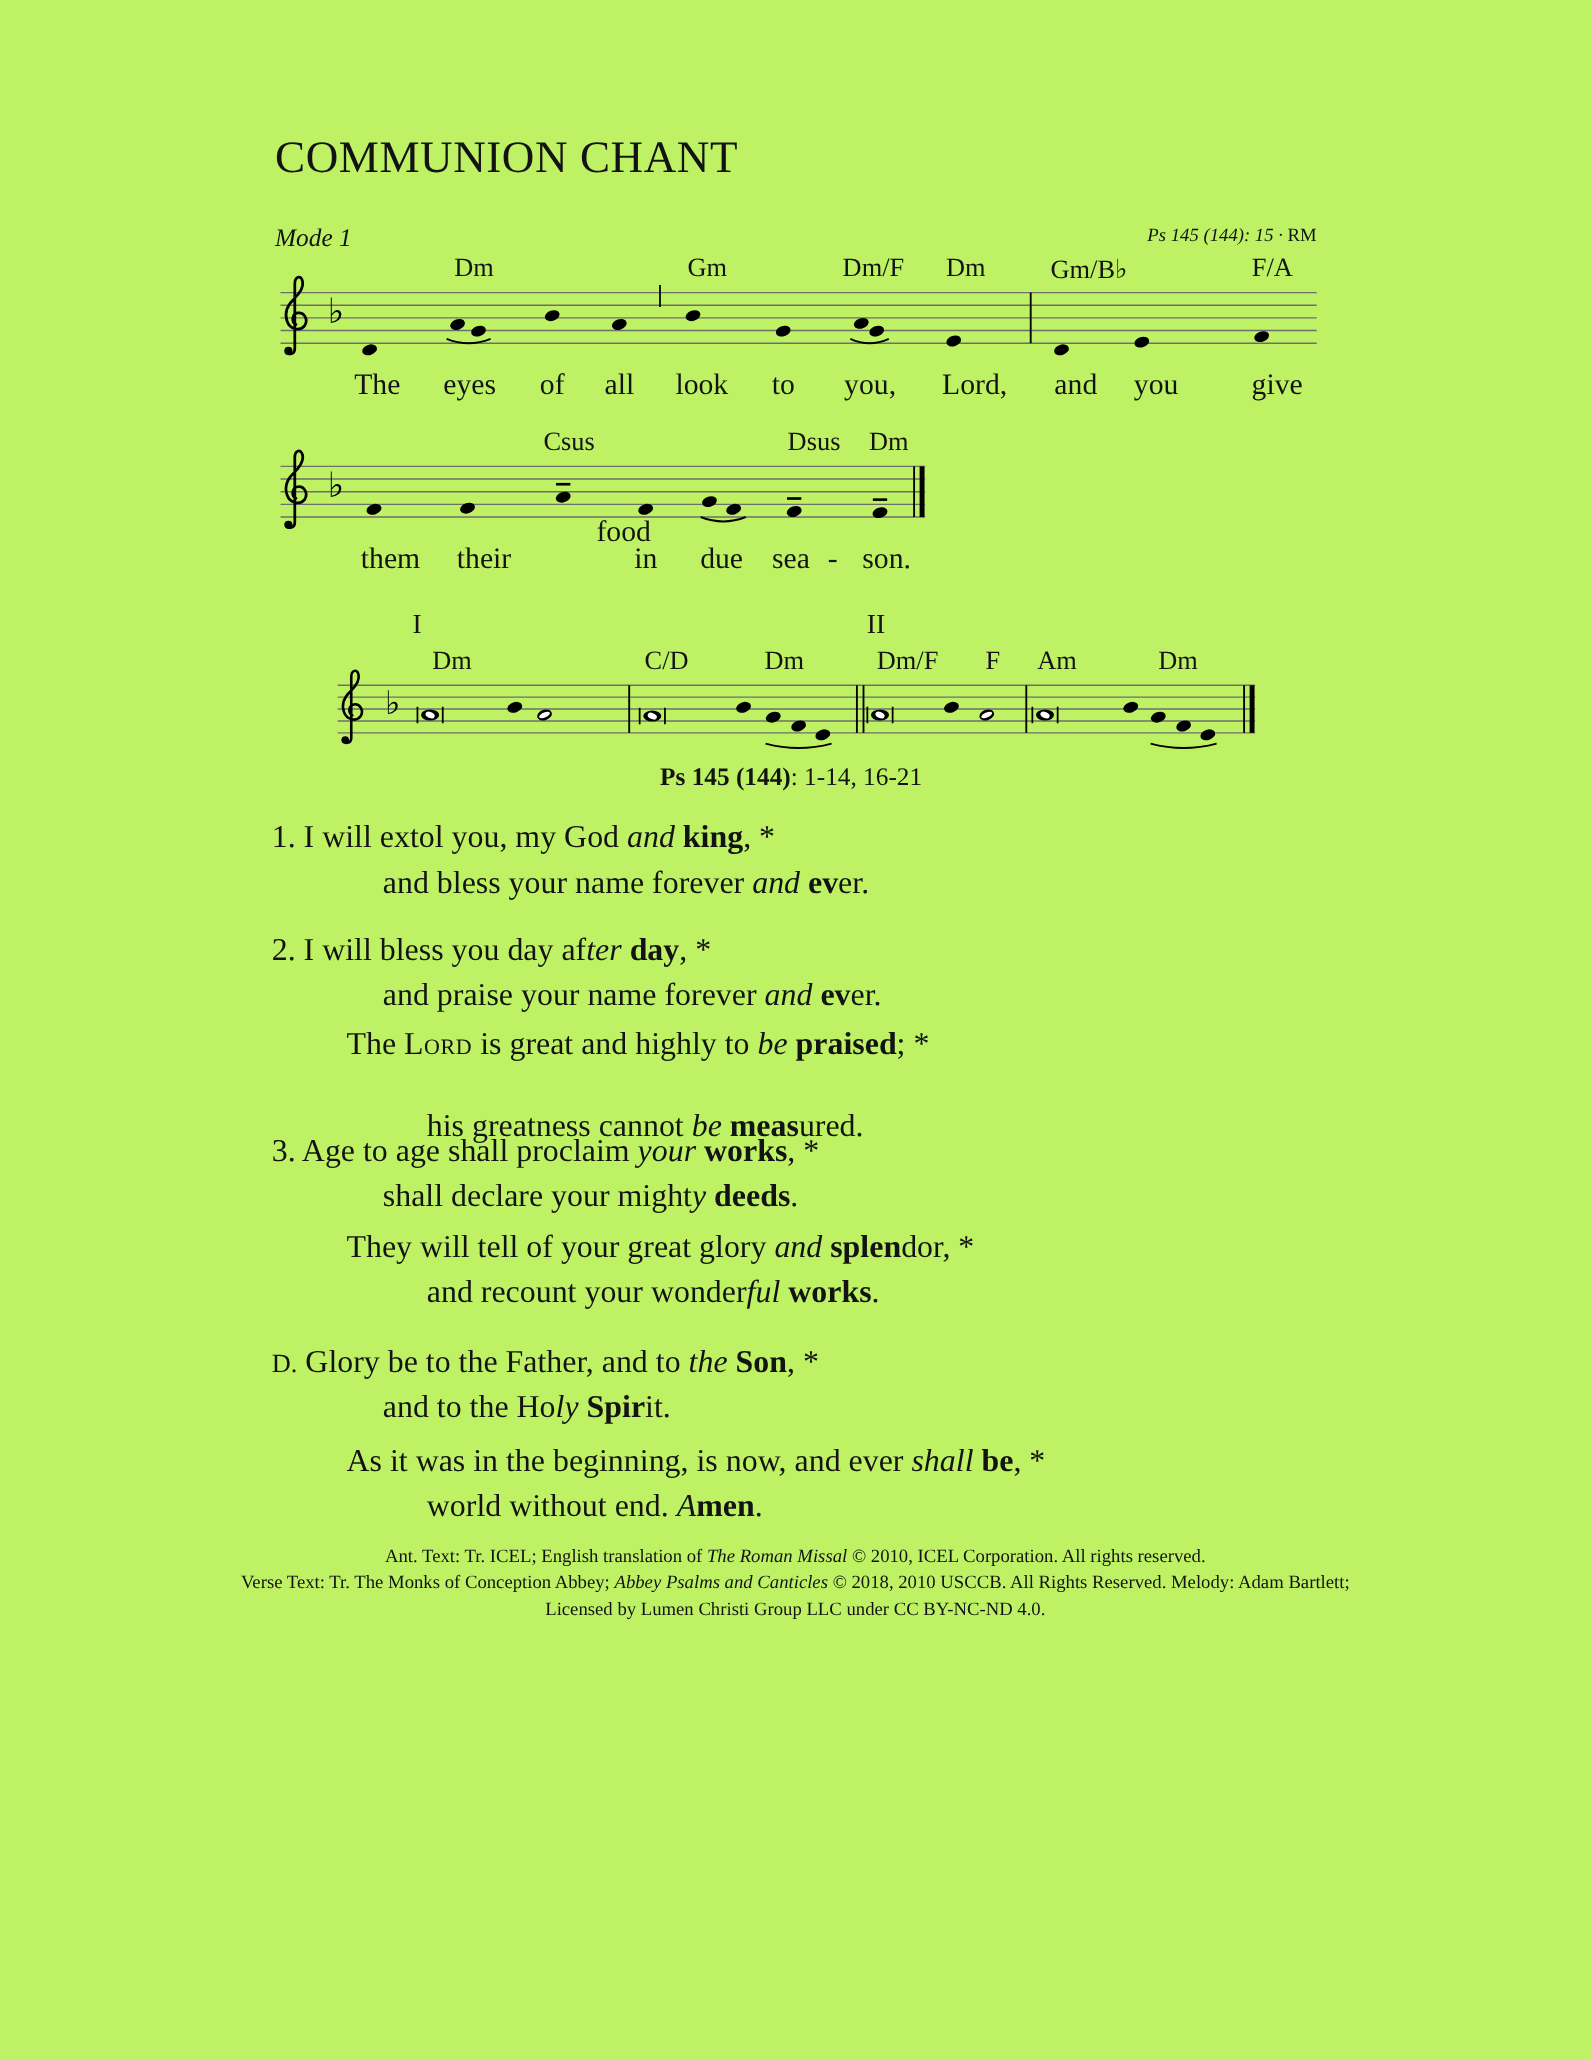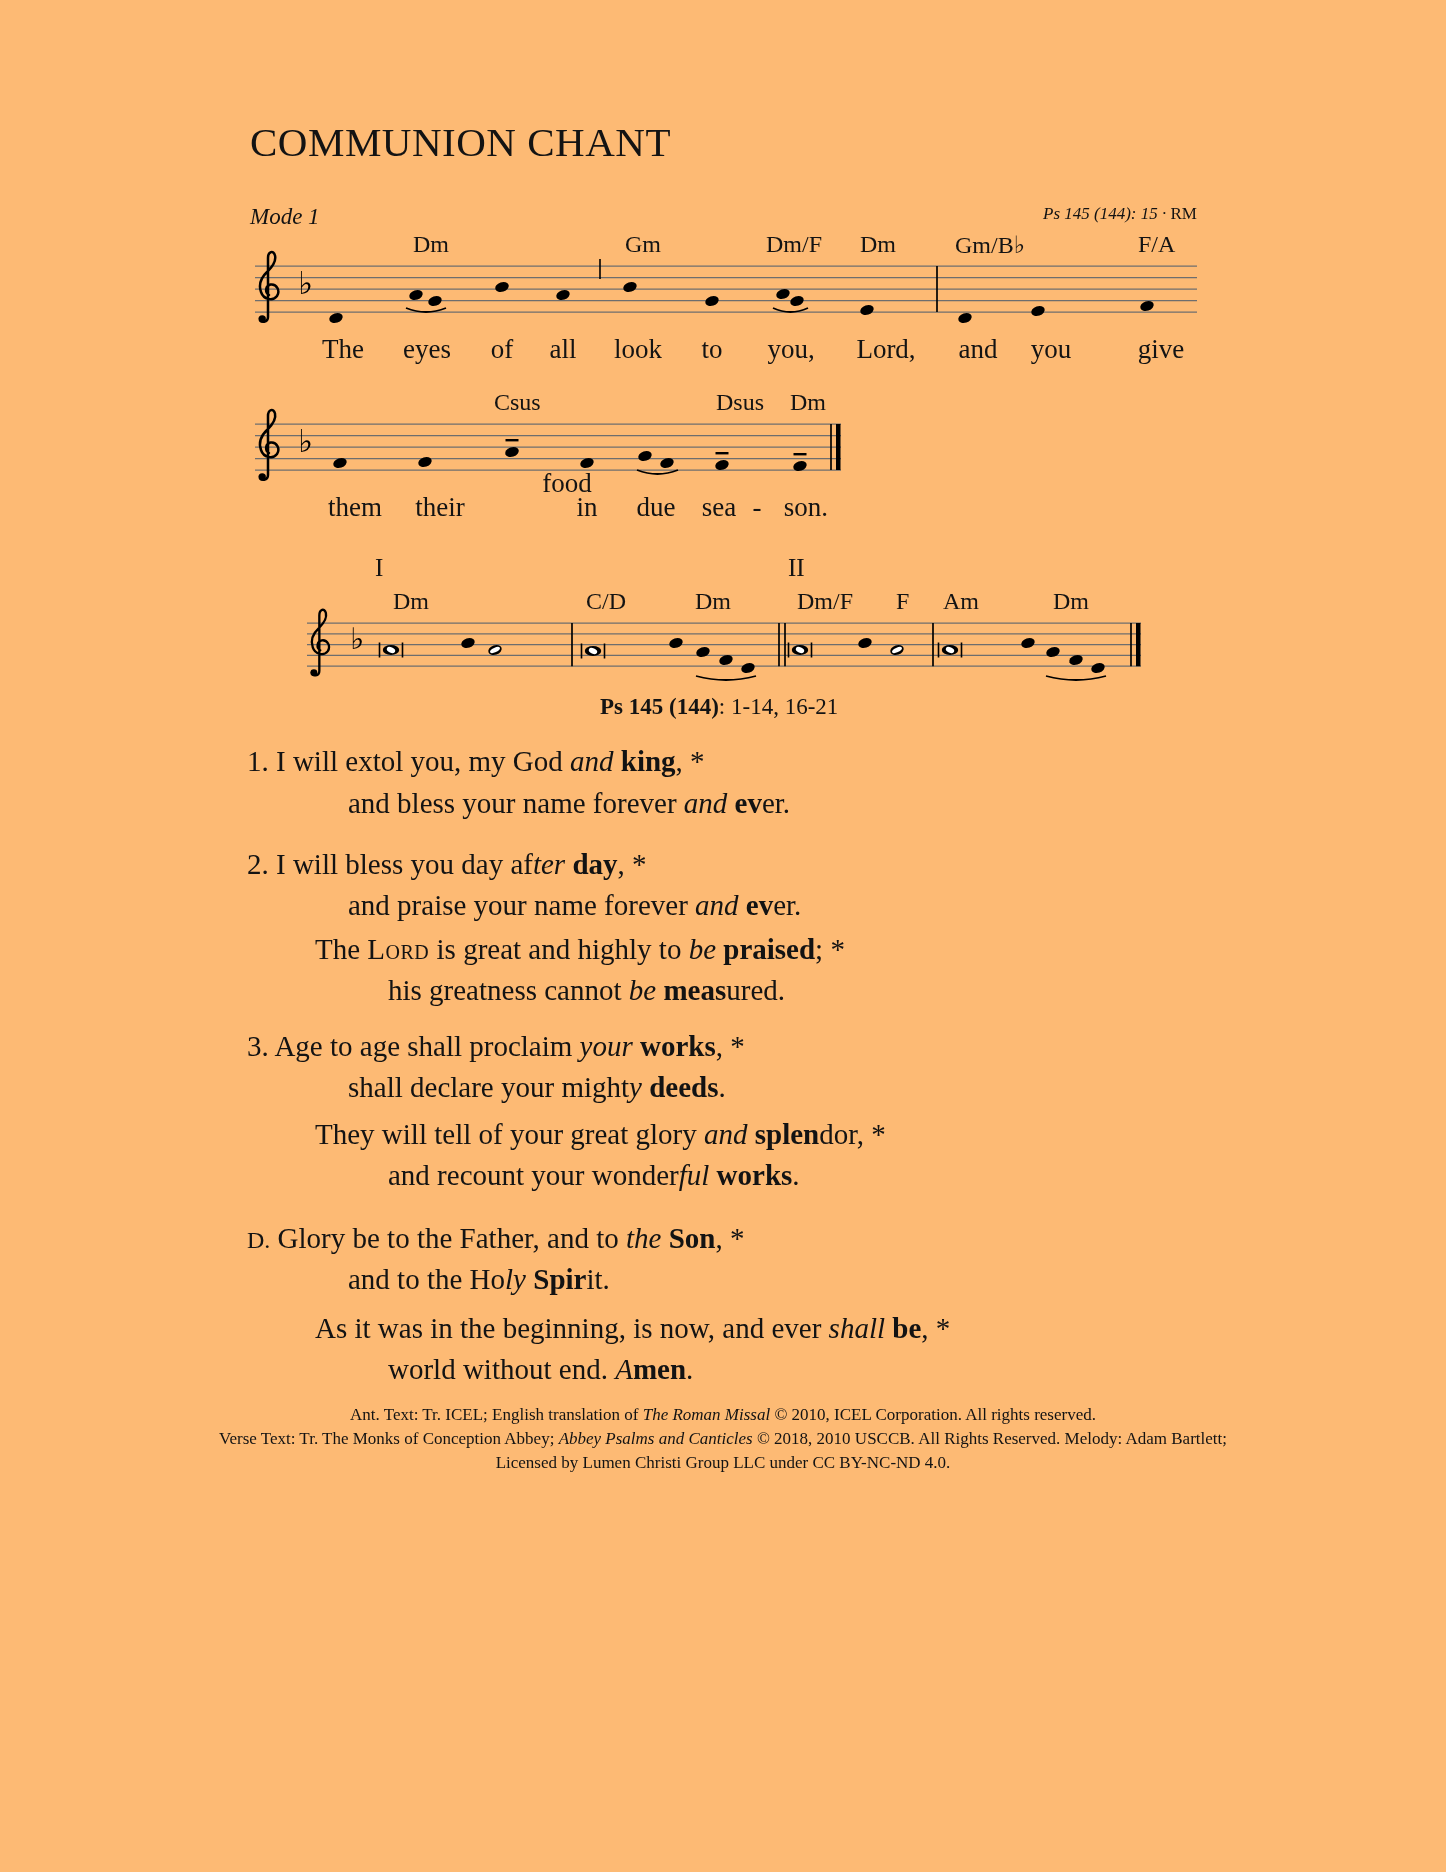--- a/index.html
+++ b/index.html
@@ -1,16 +1,16 @@
 <!DOCTYPE html>
 <html><head>
 <meta charset="utf-8">
 <style>
   html,body{margin:0;padding:0;background:#fff;}
-  .page{position:relative;width:1446px;height:1872px;background:#fdba74;color:#131313;
+  .page{position:relative;width:1446px;height:1872px;background:#bef264;color:#131313;
         font-family:"Liberation Serif","DejaVu Serif",serif;overflow:hidden;}
   .abs{position:absolute;white-space:nowrap;}
   .title{font-size:41px;letter-spacing:.5px;line-height:1;}
   .mode{font-size:23px;font-style:italic;}
   .reference{font-size:17px;text-align:right;}
   .reference .it{font-style:italic;}
   .reference .rm{font-style:normal;}
   .music{position:absolute;left:0;top:0;}
   .chord{position:absolute;font-size:24px;white-space:nowrap;}
   .seclabel{position:absolute;font-size:25px;white-space:nowrap;}
@@ -185,21 +185,21 @@
     </div>
 
   <div class="abs psheading" style="left:600px;top:694px;"><span class="b">Ps 145 (144)</span><span>: 1-14, 16-21</span></div>
 
   <div id="verses">
       <div class="vline" style="left: 247px; top: 745px;"><span class="r">1. I will extol you, my God </span><span class="i">and</span><span class="r"> </span><span class="b">king</span><span class="r">, *</span></div>
       <div class="vline" style="left: 348px; top: 787px;"><span class="r">and bless your name forever </span><span class="i">and</span><span class="r"> </span><span class="b">ev</span><span class="r">er.</span></div>
       <div class="vline" style="left: 247px; top: 848px;"><span class="r">2. I will bless you day af</span><span class="i">ter</span><span class="r"> </span><span class="b">day</span><span class="r">, *</span></div>
       <div class="vline" style="left: 348px; top: 889px;"><span class="r">and praise your name forever </span><span class="i">and</span><span class="r"> </span><span class="b">ev</span><span class="r">er.</span></div>
       <div class="vline" style="left: 315px; top: 933px;"><span class="r">The </span><span class="sc">Lord</span><span class="r"> is great and highly to </span><span class="i">be</span><span class="r"> </span><span class="b">praised</span><span class="r">; *</span></div>
-      <div class="vline" style="left: 388px; top: 974px; text-align: right;"><span class="r">his greatness cannot </span><span class="i">be</span><span class="r"> </span><span class="b">meas</span><span class="r">ured.</span></div>
+      <div class="vline" style="left: 388px; top: 1008px; text-align: right;"><span class="r">his greatness cannot </span><span class="i">be</span><span class="r"> </span><span class="b">meas</span><span class="r">ured.</span></div>
       <div class="vline" style="left: 247px; top: 1030px;"><span class="r">3. Age to age shall proclaim </span><span class="i">your</span><span class="r"> </span><span class="b">works</span><span class="r">, *</span></div>
       <div class="vline" style="left: 348px; top: 1071px;"><span class="r">shall declare your might</span><span class="i">y</span><span class="r"> </span><span class="b">deeds</span><span class="r">.</span></div>
       <div class="vline" style="left: 315px; top: 1118px;"><span class="r">They will tell of your great glory </span><span class="i">and</span><span class="r"> </span><span class="b">splen</span><span class="r">dor, *</span></div>
       <div class="vline" style="left: 388px; top: 1159px;"><span class="r">and recount your wonder</span><span class="i">ful</span><span class="r"> </span><span class="b">works</span><span class="r">.</span></div>
       <div class="vline" style="left: 247px; top: 1222px;"><span class="scl">D.</span><span class="r"> Glory be to the Father, and to </span><span class="i">the</span><span class="r"> </span><span class="b">Son</span><span class="r">, *</span></div>
       <div class="vline" style="left: 348px; top: 1263px;"><span class="r">and to the Ho</span><span class="i">ly</span><span class="r"> </span><span class="b">Spir</span><span class="r">it.</span></div>
       <div class="vline" style="left: 315px; top: 1312px;"><span class="r">As it was in the beginning, is now, and ever </span><span class="i">shall</span><span class="r"> </span><span class="b">be</span><span class="r">, *</span></div>
       <div class="vline" style="left: 388px; top: 1353px;"><span class="r">world without end. </span><span class="i">A</span><span class="b">men</span><span class="r">.</span></div>
     </div>
   <div id="footer">

